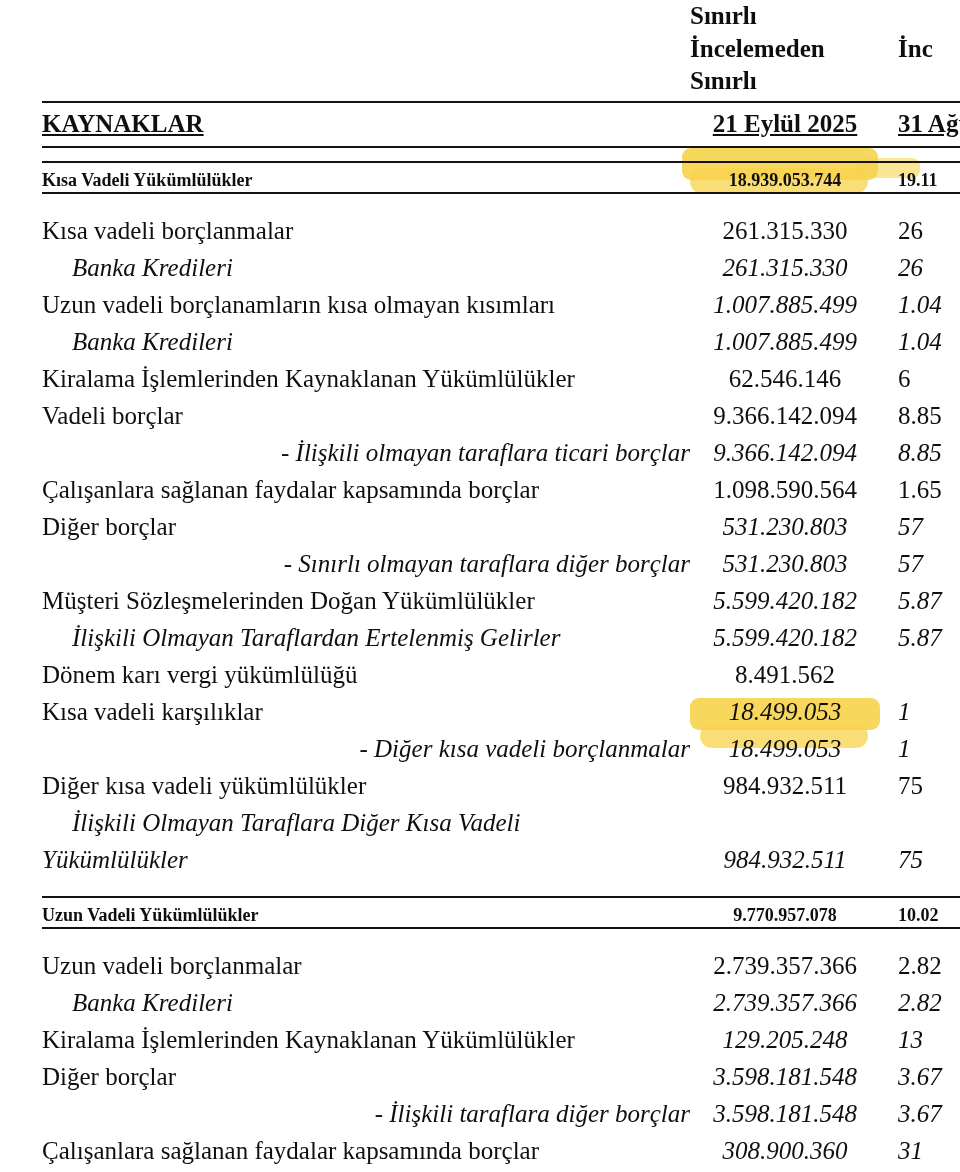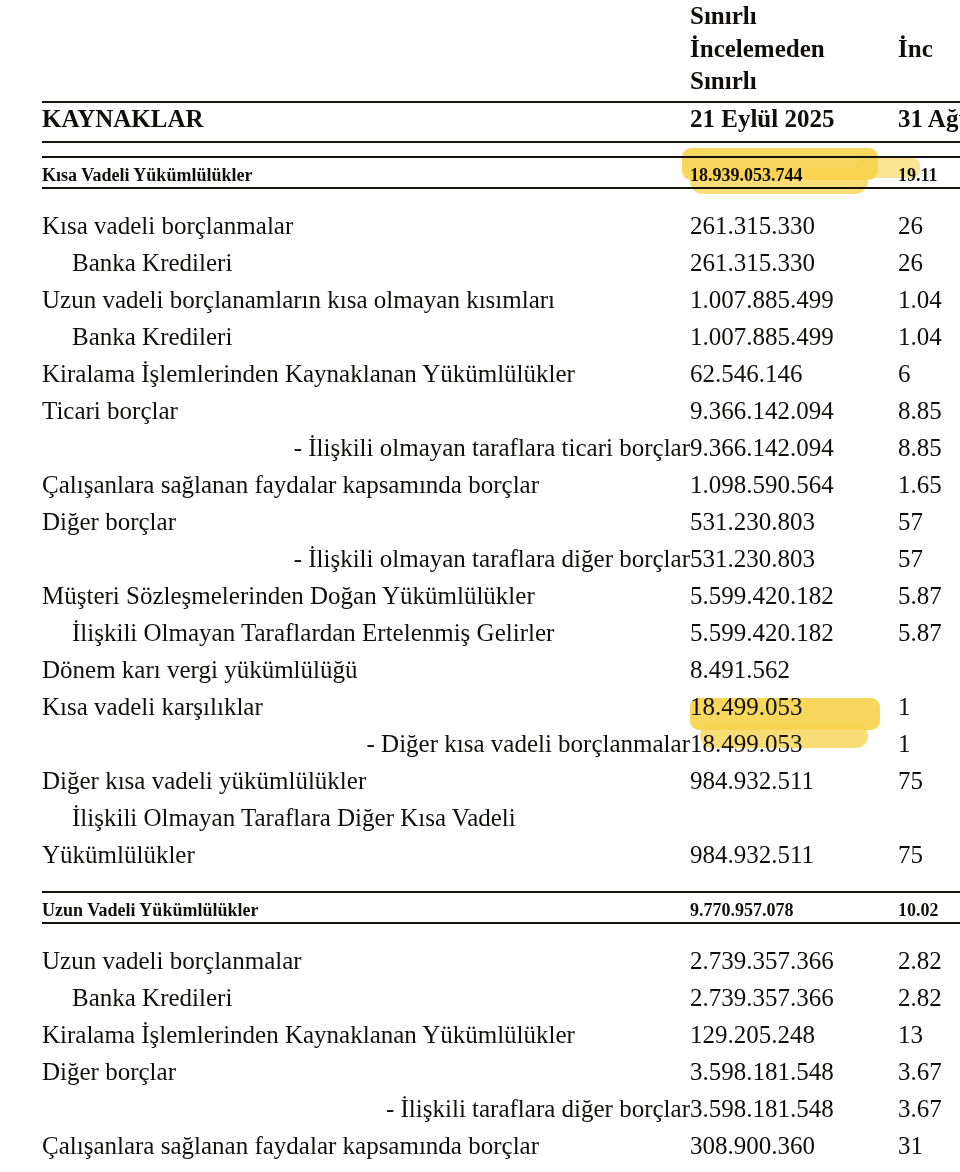--- a/index.html
+++ b/index.html
@@ -65,22 +65,24 @@
     height: 0;
     font-size: 0;
     line-height: 0;
   }
 
   
   tr.titlerow td {
     font-weight: bold;
     font-size: 25px;
     line-height: 1.30;
+    padding-top: 5px;
     padding-bottom: 6px;
     white-space: nowrap;
+    text-decoration: underline;
   }
   tr.sectionrow td {
     font-weight: bold;
     font-size: 18px;
     line-height: 1.28;
     padding-top: 6px;
     padding-bottom: 0;
     white-space: nowrap;
   }
   tr.itemrow td {
@@ -95,30 +97,30 @@
     font-size: 0;
     line-height: 0;
   }
   tr.spacer-sm td {
     height: 13px;
     font-size: 0;
     line-height: 0;
   }
 
   .lbl { text-align: left; }
-  .val { text-align: left; padding-right: 4px; }
+  .val { text-align: center; padding-right: 4px; }
   .val2 {
     text-align: left;
     padding-left: 14px;
     overflow: hidden;
     white-space: nowrap;
   }
   td.val2 { vertical-align: bottom; }
 
-  .ital { }
+  .ital { font-style: italic; }
   .ind1 { padding-left: 30px; }
   .ind2 { padding-left: 18px; text-align: right; }
   .wrapcont { padding-left: 0; }
 
   
   .clipbox {
     display: block;
     width: 168px;
     overflow: hidden;
     white-space: nowrap;
@@ -239,21 +241,21 @@
           </td>
         </tr>
         <tr class="itemrow">
           <td class="lbl">Kiralama İşlemlerinden Kaynaklanan Yükümlülükler</td>
           <td class="val">62.546.146</td>
           <td class="val2">
             <span class="clipbox">6</span>
           </td>
         </tr>
         <tr class="itemrow">
-          <td class="lbl">Ticari borçlar</td>
+          <td class="lbl">Vadeli borçlar</td>
           <td class="val">9.366.142.094</td>
           <td class="val2">
             <span class="clipbox">8.85</span>
           </td>
         </tr>
         <tr class="itemrow">
           <td class="lbl ital ind2">- İlişkili olmayan taraflara ticari borçlar</td>
           <td class="val ital">9.366.142.094</td>
           <td class="val2 ital">
             <span class="clipbox">8.85</span>
@@ -267,21 +269,21 @@
           </td>
         </tr>
         <tr class="itemrow">
           <td class="lbl">Diğer borçlar</td>
           <td class="val ital">531.230.803</td>
           <td class="val2 ital">
             <span class="clipbox">57</span>
           </td>
         </tr>
         <tr class="itemrow">
-          <td class="lbl ital ind2">- İlişkili olmayan taraflara diğer borçlar</td>
+          <td class="lbl ital ind2">- Sınırlı olmayan taraflara diğer borçlar</td>
           <td class="val ital">531.230.803</td>
           <td class="val2 ital">
             <span class="clipbox">57</span>
           </td>
         </tr>
         <tr class="itemrow">
           <td class="lbl">Müşteri Sözleşmelerinden Doğan Yükümlülükler</td>
           <td class="val ital">5.599.420.182</td>
           <td class="val2 ital">
             <span class="clipbox">5.87</span>

